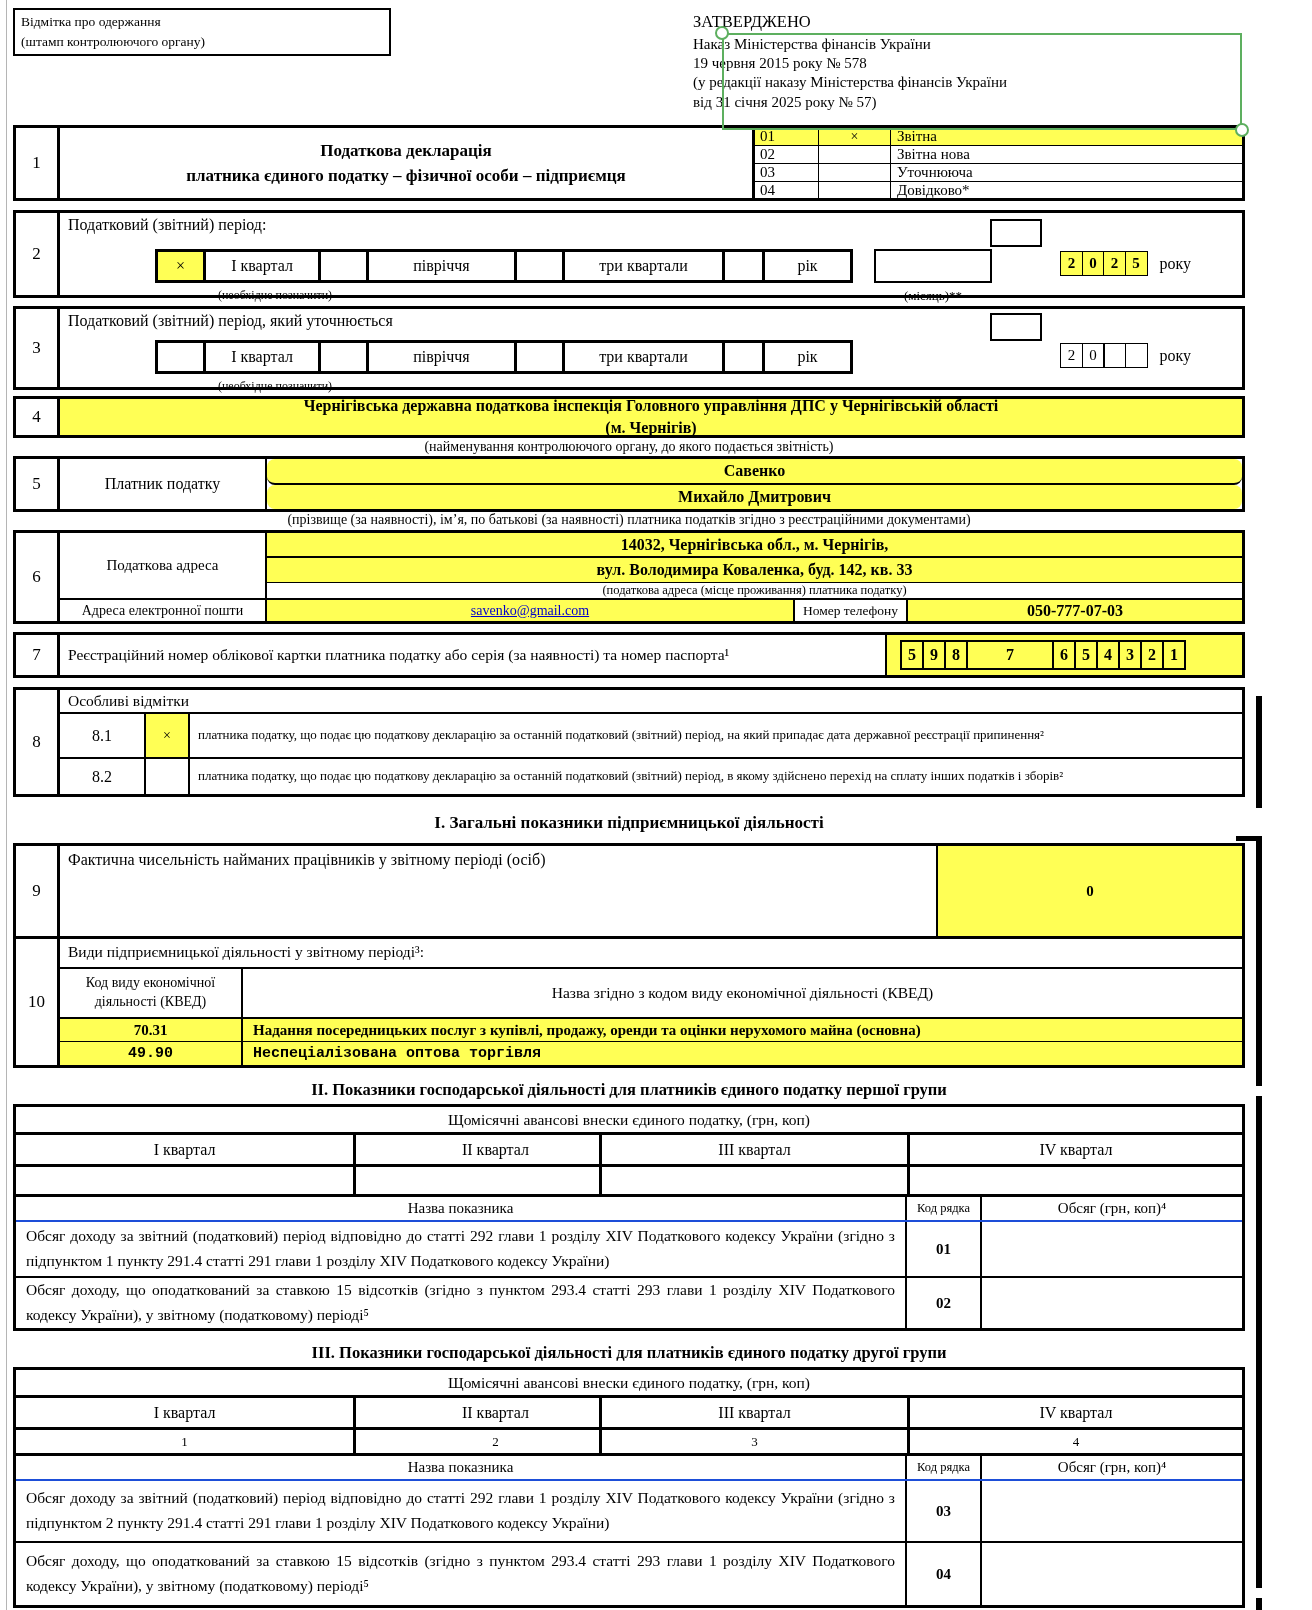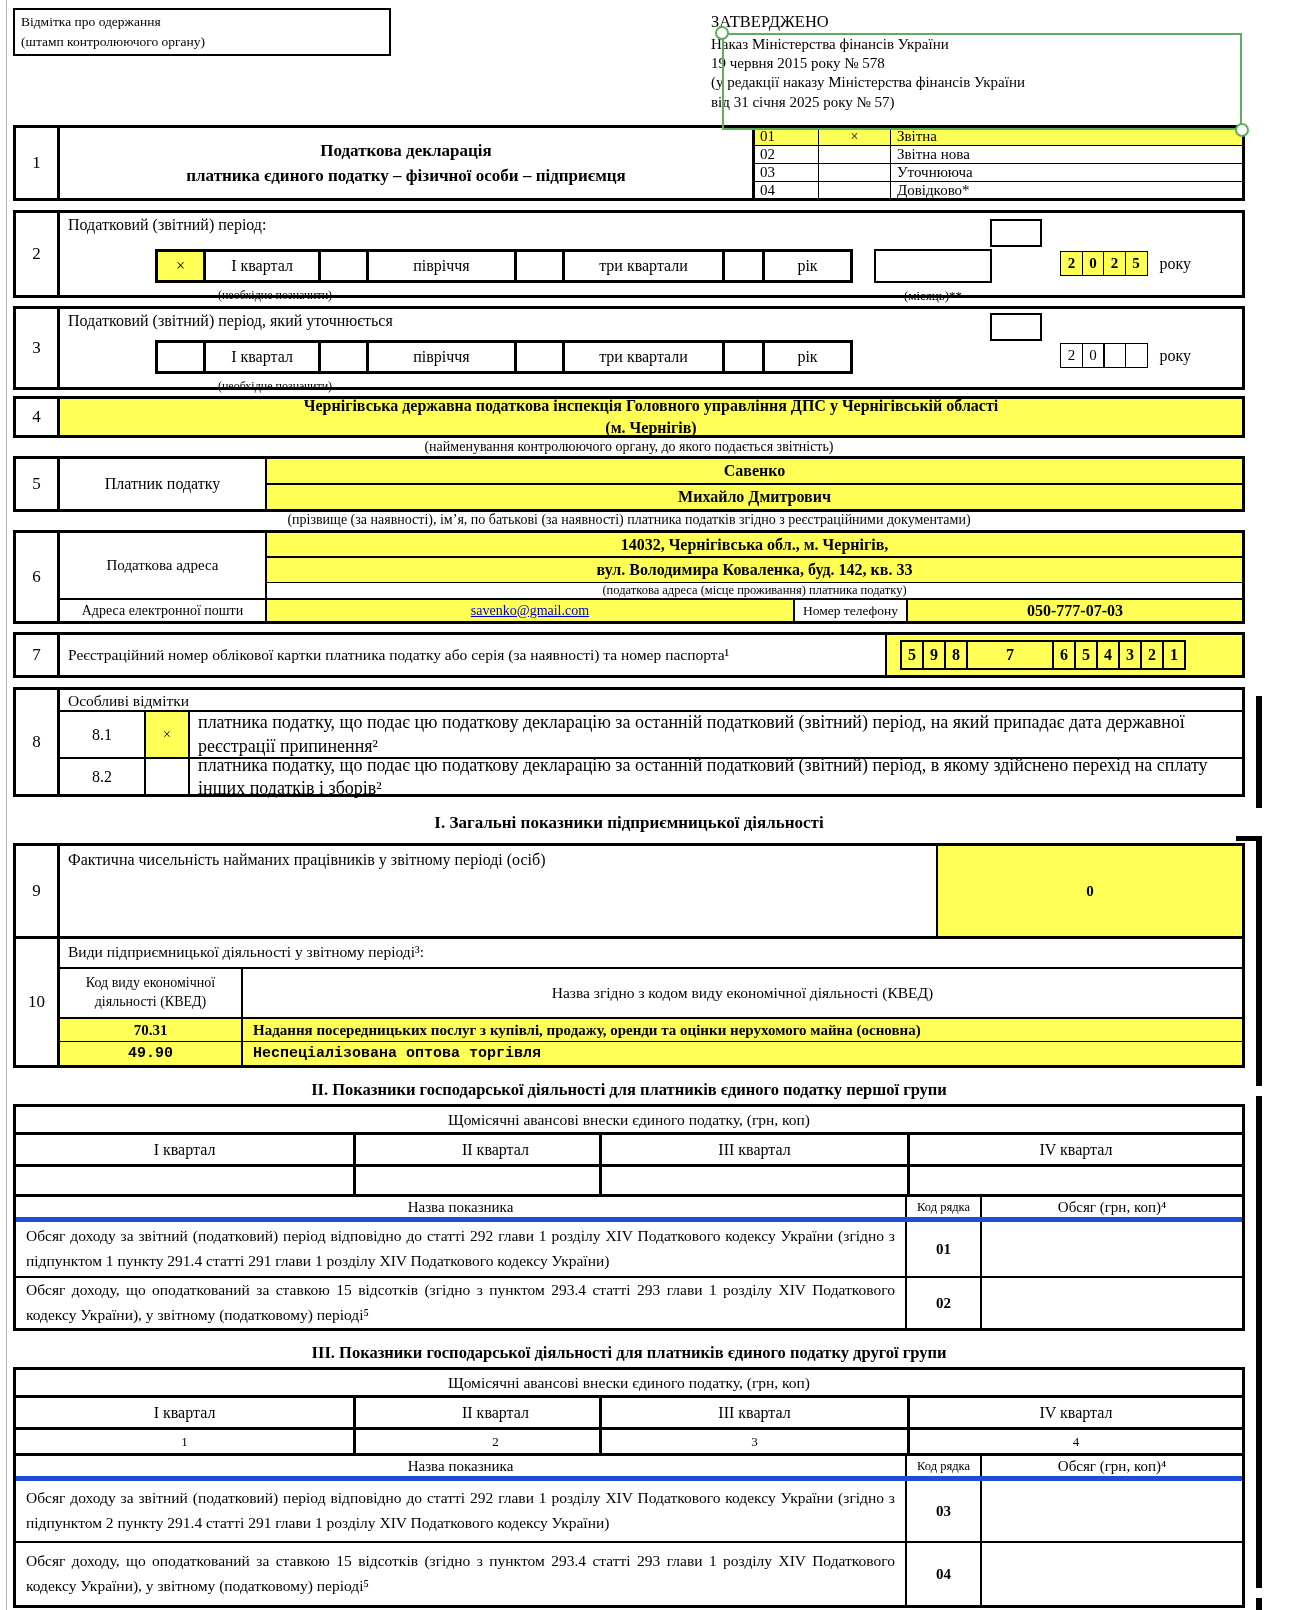--- a/index.html
+++ b/index.html
@@ -11,21 +11,21 @@
     font-family: "Liberation Serif", "DejaVu Serif", serif;
     color: #000;
     overflow: hidden;
     font-size: 16px;
   }
   .leftline { position:absolute; left:6px; top:0; width:1px; height:100%; background:#b5b5b5; }
 
   
   .stamp-box { position:absolute; left:13px; top:8px; width:378px; height:48px;
     border:2px solid #000; padding:2px 6px; font-size:13.5px; line-height:1.45; }
-  .approved { position:absolute; left:711px; top:11px; font-size:15px; line-height:1.28; }
+  .approved { position:absolute; left:693px; top:11px; font-size:15px; line-height:1.28; }
   .approved .t { font-size:16.5px; margin-bottom:3px; }
   .sel-rect { position:absolute; left:722px; top:33px; width:520px; height:97px;
     border:2px solid #5daf5f; }
   .sel-handle { position:absolute; width:14px; height:14px; border:2px solid #5daf5f;
     border-radius:50%; background:#fff; z-index:5; }
 
   
   .tbl { margin-left:13px; width:1232px; border:3px solid #000; display:flex; background:#fff; }
   .numcell { width:44px; flex:0 0 44px; border-right:3px solid #000;
     display:flex; align-items:center; justify-content:center; font-size:17px; }
@@ -66,21 +66,21 @@
   
   .row4cell { flex:1; display:flex; flex-direction:column; align-items:center;
     justify-content:center; font-weight:bold; font-size:16px; line-height:1.35; text-align:center; }
   .caption { margin-left:13px; width:1232px; text-align:center; font-size:14px; }
 
   
   .labelcol { flex:0 0 207px; border-right:2px solid #000; display:flex;
     align-items:center; justify-content:center; font-size:16px; text-align:center; }
   .stack { flex:1; display:flex; flex-direction:column; }
   .stack .srow { flex:1; display:flex; align-items:center; justify-content:center;
-    font-weight:bold; font-size:16px; border-bottom:2px solid #000; }
+    font-weight:bold; font-size:16px; border-bottom:2px solid #000;border-radius:8px; }
   .stack .srow:last-child { border-bottom:none; }
 
   
   .r6col { flex:1; display:flex; flex-direction:column; }
   .r6upper { display:flex; height:67px; border-bottom:2px solid #000; }
   .r6lower { display:flex; height:24px; }
   .r6right { flex:1; display:flex; flex-direction:column; }
   .r6a { height:25px; border-bottom:2px solid #000; }
   .r6b { height:25px; border-bottom:1.5px solid #000; }
   .r6c { flex:1; font-size:12.5px; }
@@ -102,21 +102,21 @@
   
   .r8col { flex:1; display:flex; flex-direction:column; }
   .r8head { height:25px; border-bottom:2px solid #000; padding:2px 0 0 8px; font-size:15.5px; }
   .r8item { display:flex; border-bottom:2px solid #000; }
   .r8item:last-child { border-bottom:none; }
   .r8item.i1 { height:47px; } .r8item.i2 { height:36px; }
   .r8code { flex:0 0 86px; border-right:2px solid #000; display:flex; align-items:center;
     justify-content:center; font-size:16px; }
   .r8mark { flex:0 0 44px; border-right:2px solid #000; display:flex; align-items:center;
     justify-content:center; font-size:14px; }
-  .r8text { flex:1; display:flex; align-items:center; padding:2px 8px; font-size:18px; line-height:1.3; }
+  .r8text { flex:1; display:flex; align-items:center; padding:2px 8px; font-size:13px; line-height:1.3; }
 
   .sect-title { margin-left:13px; width:1232px; text-align:center; font-weight:bold; font-size:17px; }
 
   
   .s1tbl { flex-direction:column; }
   .row9 { display:flex; height:93px; border-bottom:3px solid #000; }
   .r9text { flex:1; padding:5px 8px; font-size:16px; }
   .r9val { flex:0 0 306px; border-left:2.5px solid #000; display:flex; align-items:center;
     justify-content:center; font-weight:bold; font-size:15px; }
   .row10 { display:flex; }
@@ -138,21 +138,21 @@
   .advrow { height:28px; border-bottom:3px solid #000; font-size:15.5px; }
   .qhrow { display:flex; height:32px; border-bottom:3px solid #000; }
   .qhrow > div { border-right:3px solid #000; display:flex; align-items:center;
     justify-content:center; font-size:16px; }
   .qhrow > div:last-child { border-right:none; }
   .qc1 { flex:0 0 340px; } .qc2 { flex:0 0 246px;padding-left:36px; } .qc3 { flex:0 0 308px; } .qc4 { flex:1; }
   .qvrow { display:flex; height:30px; border-bottom:3px solid #000; }
   .qvrow > div { border-right:3px solid #000; display:flex; align-items:center;
     justify-content:center; font-size:13px; }
   .qvrow > div:last-child { border-right:none; }
-  .namehrow { display:flex; height:25px; border-bottom:5px solid #1d4ed8; }
+  .namehrow { display:flex; height:25px; border-bottom:2px solid #1d4ed8; }
   .nh-name { flex:1; display:flex; align-items:center; justify-content:center; font-size:15px; }
   .nh-code { flex:0 0 77px; border-left:2px solid #000; border-right:2px solid #000;
     display:flex; align-items:center; justify-content:center; font-size:12.5px; }
   .nh-amt { flex:0 0 260px; display:flex; align-items:center; justify-content:center; font-size:15px; }
   .datarow { display:flex; border-bottom:2.5px solid #000; }
   .datarow:last-child { border-bottom:none; }
   .dr-text { flex:1; display:flex; align-items:center; padding:4px 10px; font-size:15.5px;
     line-height:1.6; text-align:justify; }
   .dr-code { flex:0 0 77px; border-left:2px solid #000; border-right:2px solid #000;
     display:flex; align-items:center; justify-content:center; font-weight:bold; font-size:15px; }

